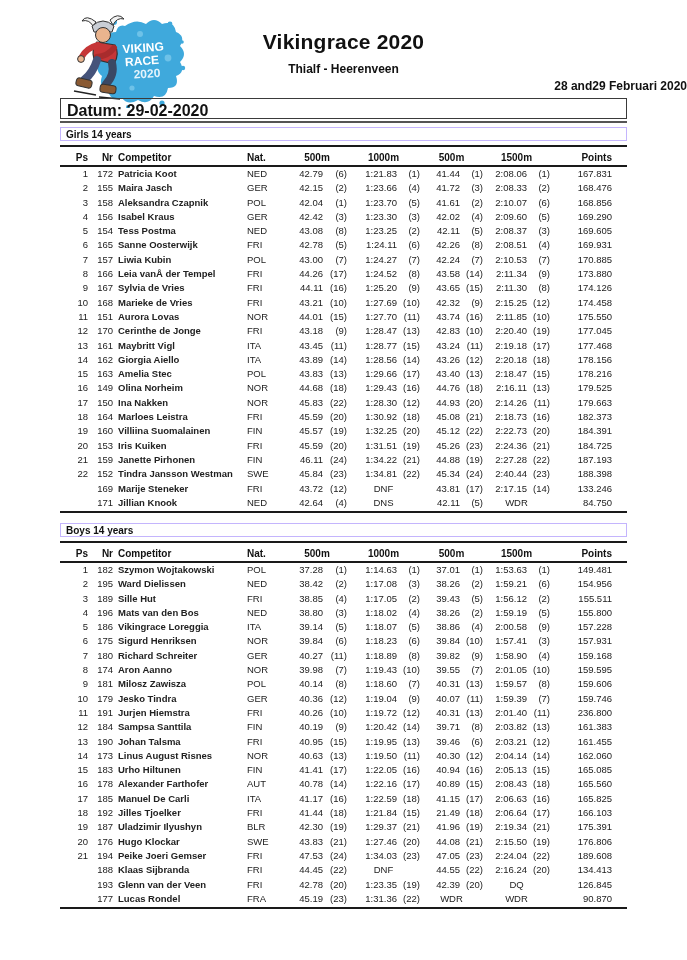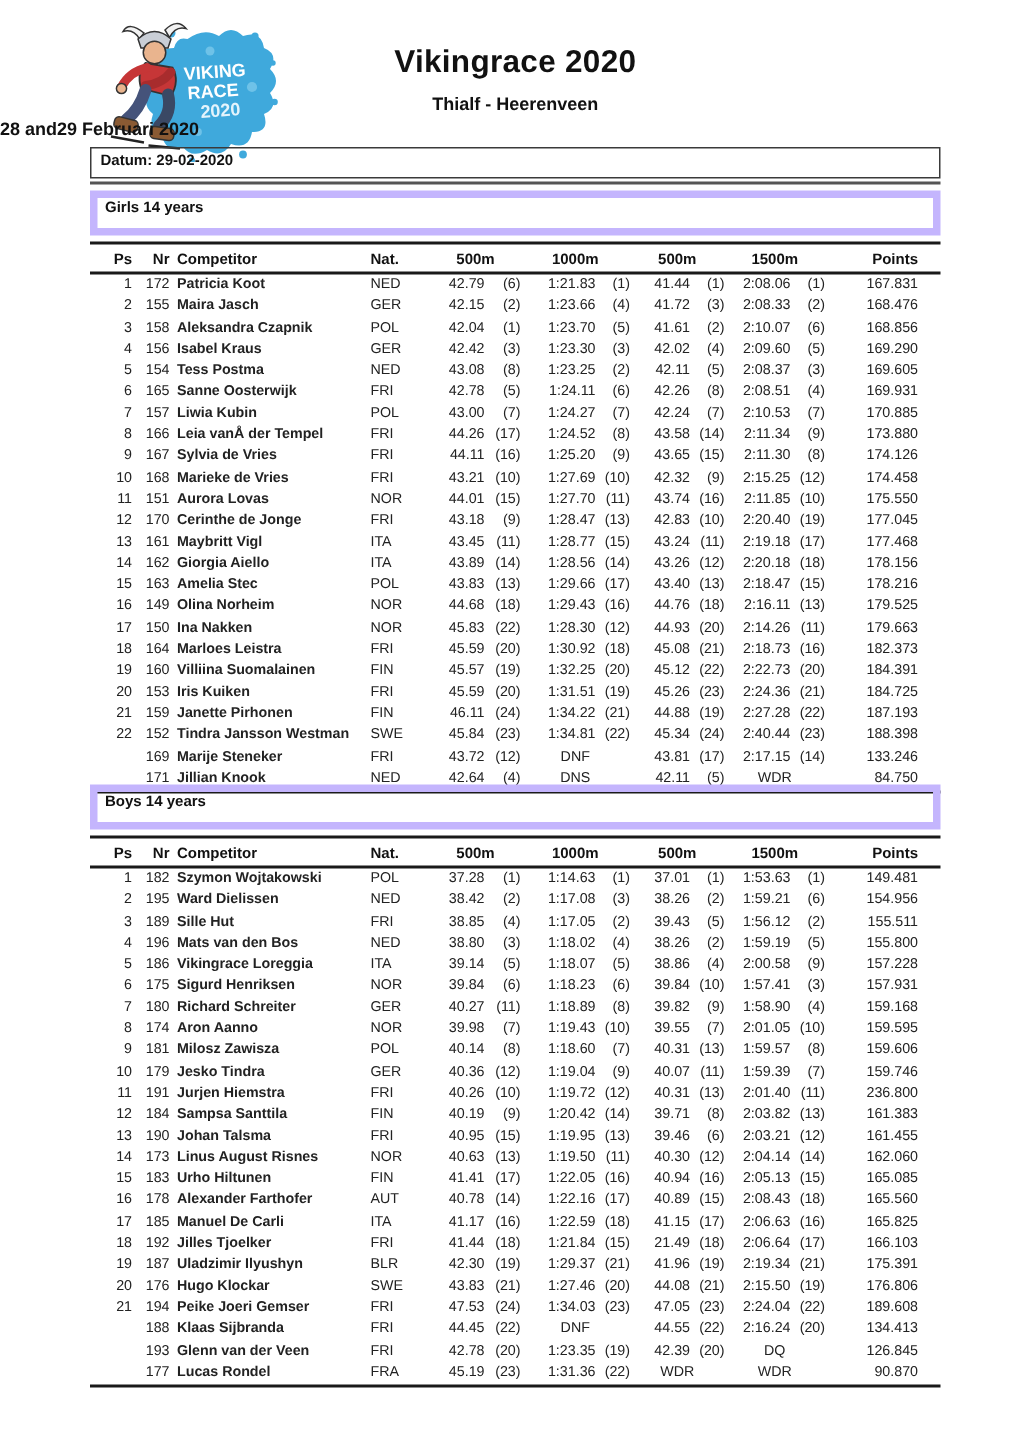--- a/index.html
+++ b/index.html
@@ -7,32 +7,32 @@
     position:relative;width:687px;height:960px;background:#ffffff;
     font-family:"Liberation Sans","DejaVu Sans",sans-serif;color:#1c1c1c;
     overflow:hidden;margin:0 auto;
   }
   
   .logo{position:absolute;left:70px;top:12px;width:118px;height:96px;}
   .title-main{position:absolute;left:0;top:30px;width:100%;text-align:center;
     font-size:21px;font-weight:bold;letter-spacing:0.2px;color:#111;}
   .title-venue{position:absolute;left:0;top:62px;width:100%;text-align:center;
     font-size:12px;font-weight:bold;color:#111;}
-  .title-dates{position:absolute;left:0;top:79px;width:100%;text-align:left;
+  .title-dates{position:absolute;left:0;top:79px;width:100%;text-align:right;
     font-size:12px;font-weight:bold;color:#111;}
   
   .datum-box{position:absolute;left:60px;top:98px;width:565px;height:19px;
     border:1px solid #3a3a3a;}
-  .datum-label{position:absolute;left:6px;top:3px;font-size:10px;font-weight:bold;color:#111;}
+  .datum-label{position:absolute;left:6px;top:3px;font-size:16px;font-weight:bold;color:#111;}
   .classification{position:absolute;left:0;top:2px;width:100%;text-align:center;
     font-size:12.5px;font-weight:bold;color:#111;}
   .datum-underrule{position:absolute;left:60px;top:121px;width:567px;height:2px;background:#555;}
   
   .section{position:absolute;left:60px;width:567px;}
-  .section-titlebox{height:30px;border:5px solid #c4b5fd;box-sizing:border-box;}
+  .section-titlebox{height:14px;border:1px solid #c4b5fd;box-sizing:border-box;}
   .section-title{display:block;padding:1px 0 0 5px;font-size:10px;font-weight:bold;color:#111;}
   .rule-heavy{height:2px;background:#1a1a1a;}
   .rule-a{margin-top:4px;}
   .rule-b{margin-top:1px;}
   .rule-c{margin-top:1px;}
   .grid-row{
     display:grid;
     grid-template-columns:30px 25px 132px 40px 36px 24px 50px 23px 40px 23px 44px 23px 1fr;
     align-items:baseline;
   }

